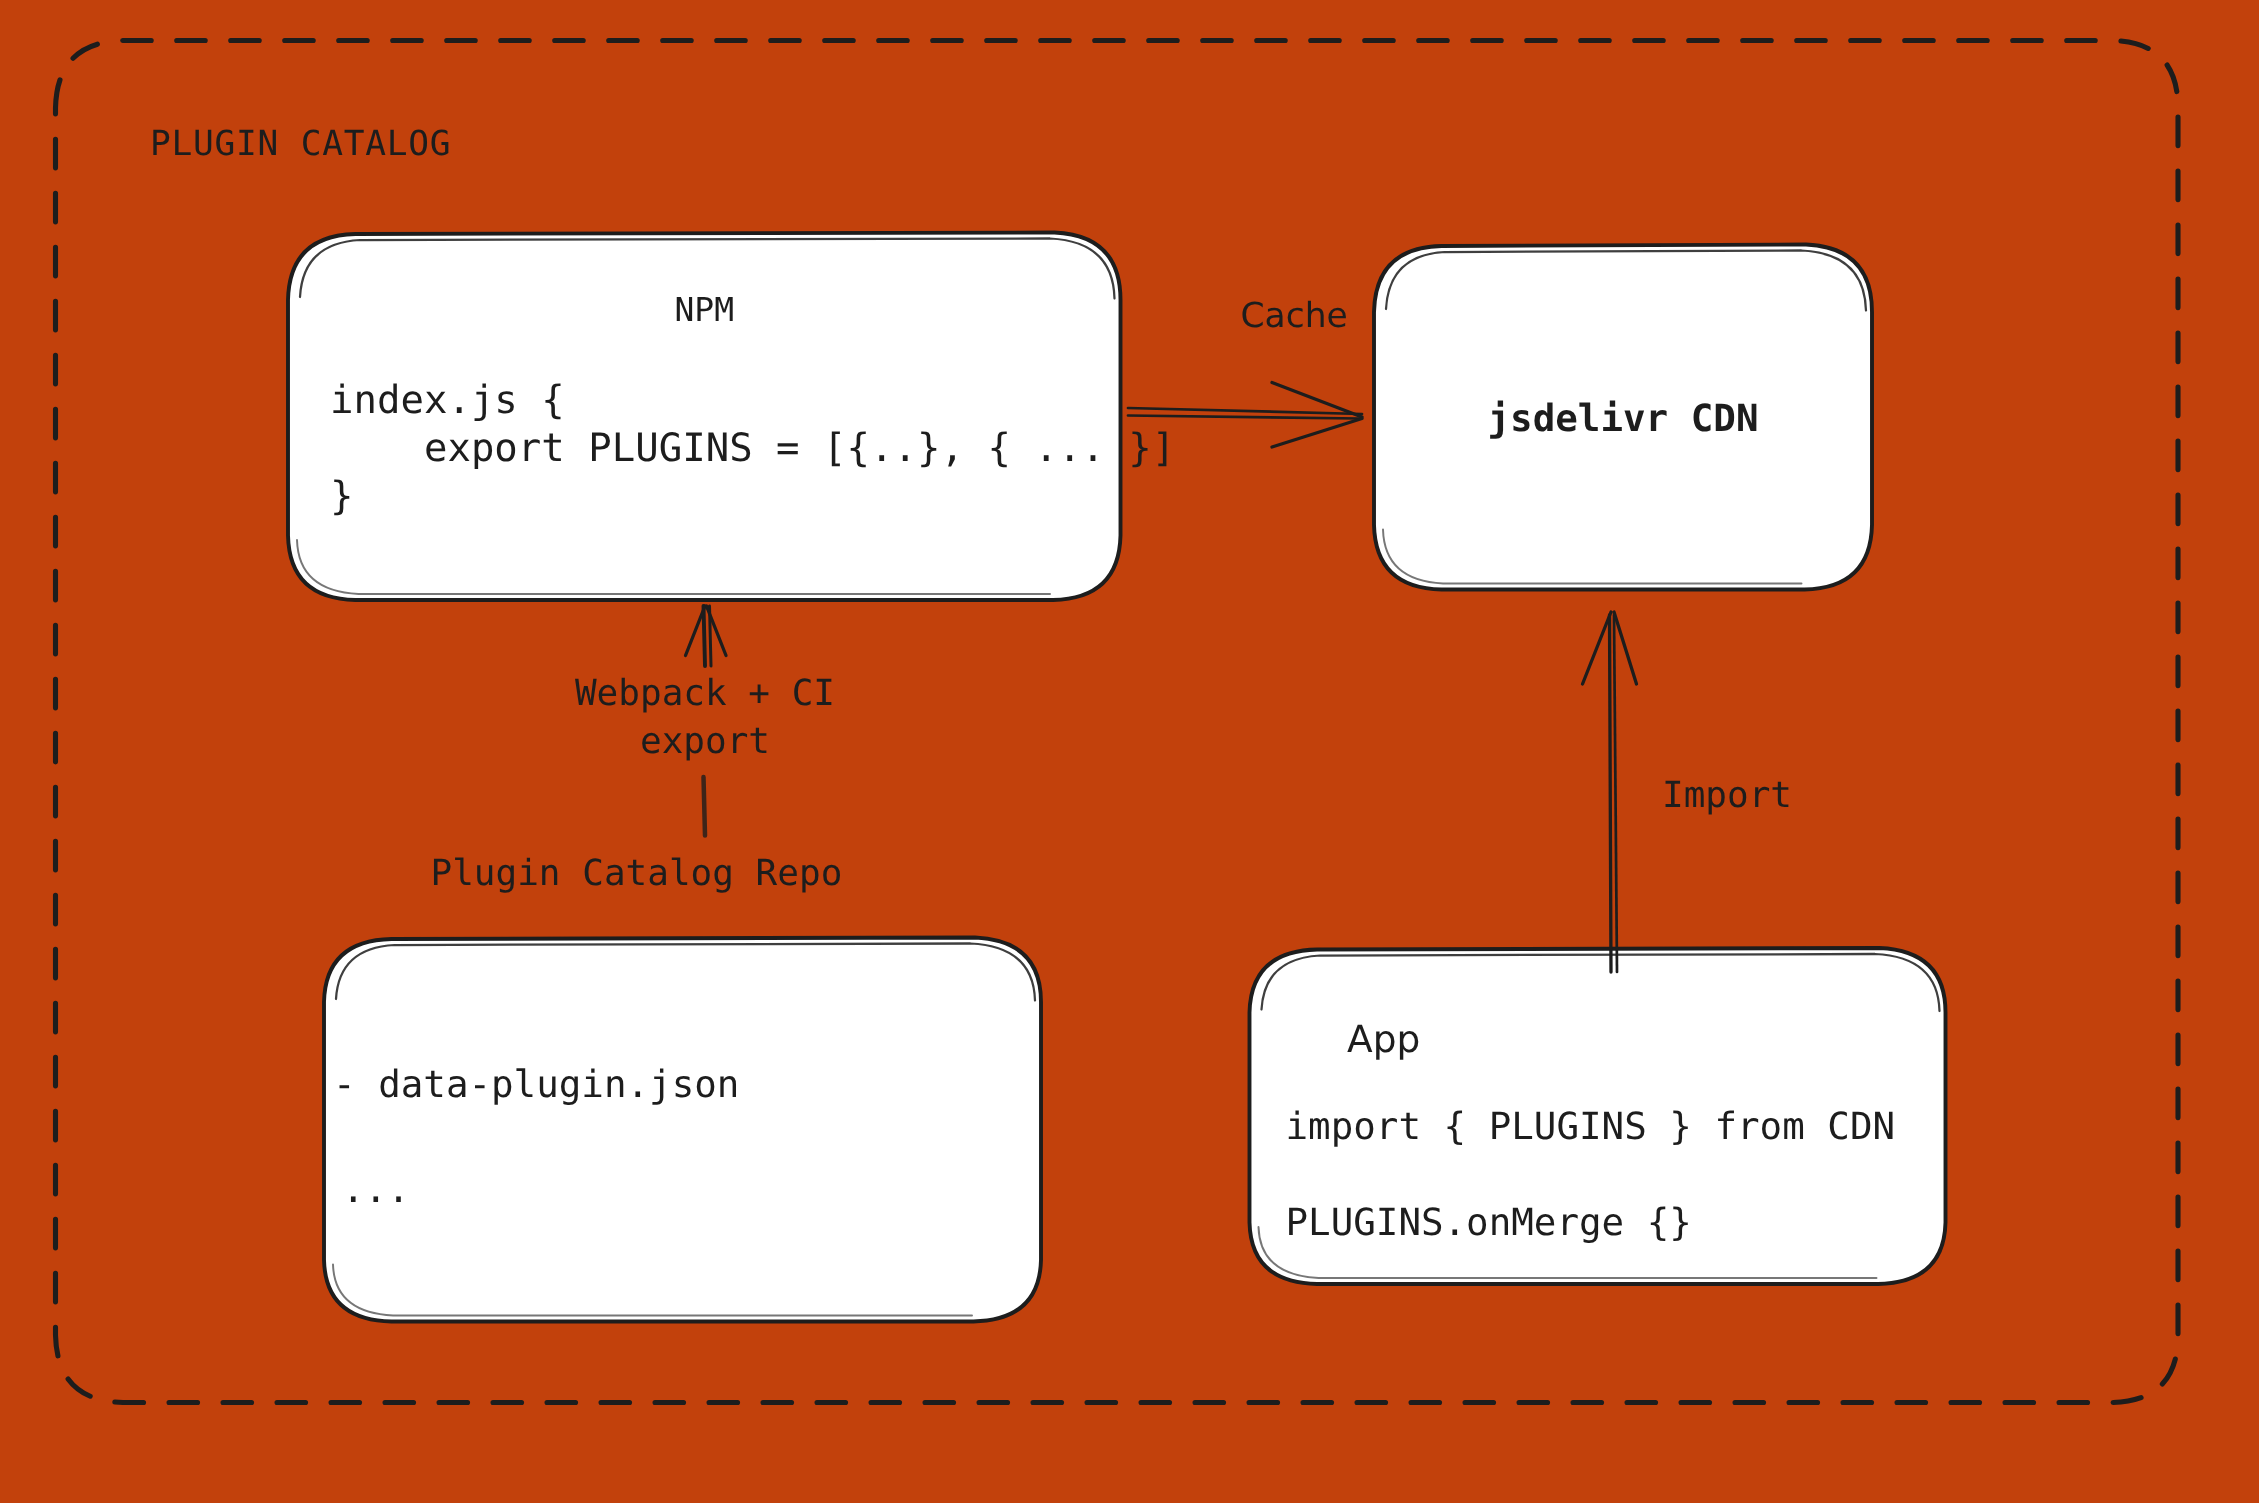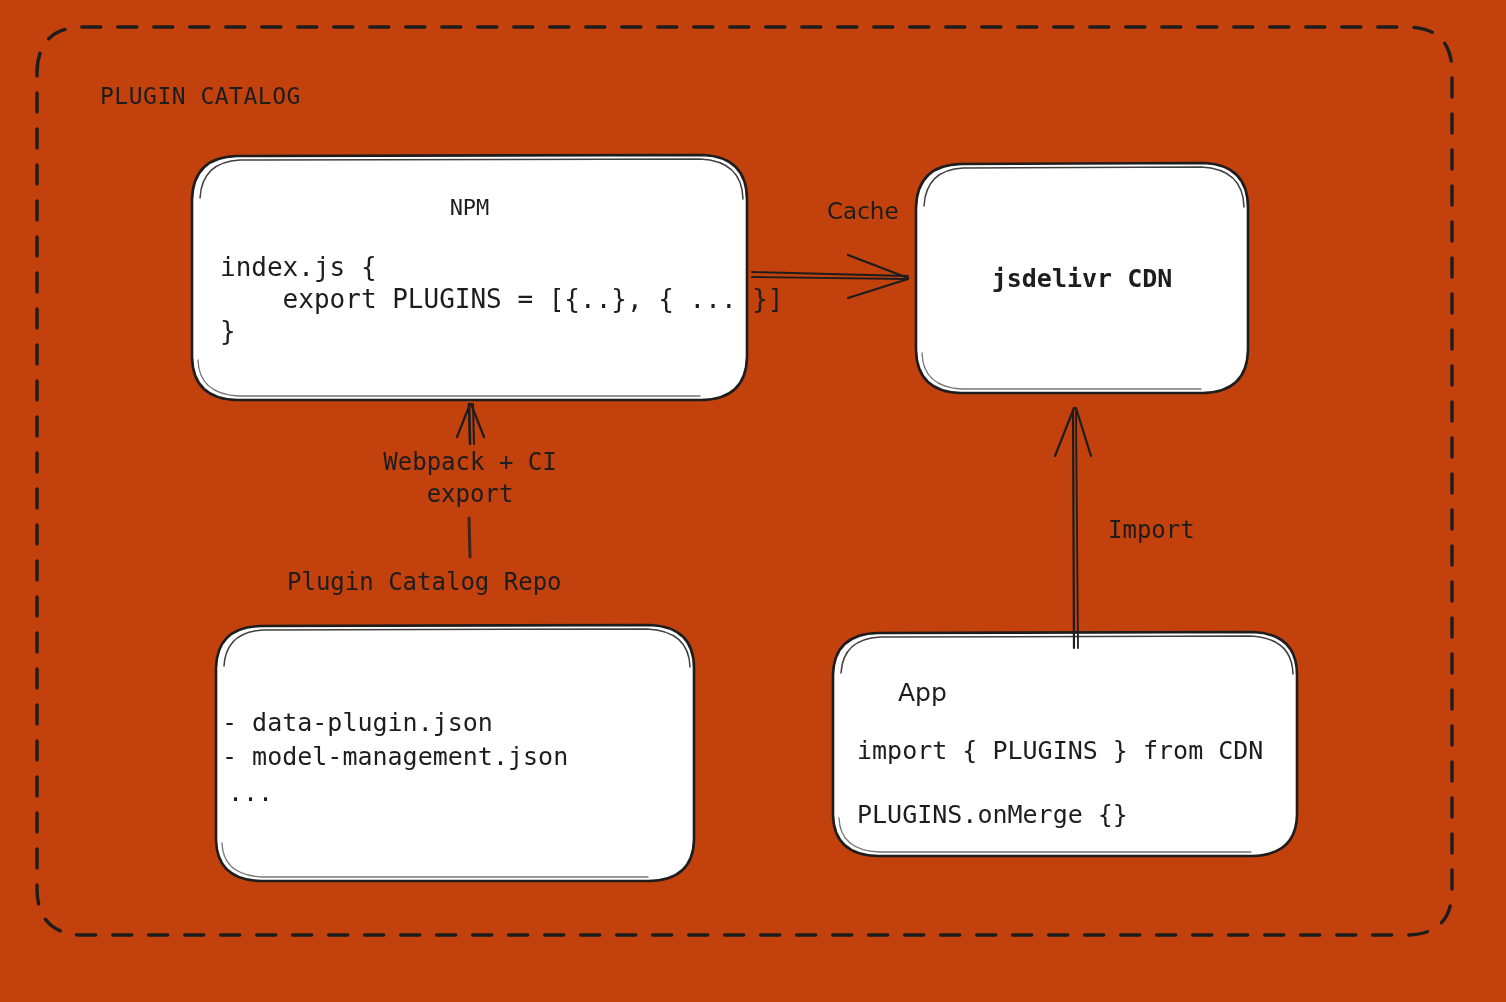--- a/index.html
+++ b/index.html
@@ -110,21 +110,20 @@
   <div class="lbl t-node center" style="left:916px; top:266px; width:332px;font-weight:bold;">jsdelivr CDN</div>
 
   <div class="lbl t-edge sans" style="left:788px; top:200px;">Cache</div>
 
   <div class="lbl t-caption center" style="left:340px; top:450px; width:260px;">Webpack + CI</div>
   <div class="lbl t-caption center" style="left:340px; top:482px; width:260px;">export</div>
 
   <div class="lbl t-caption" style="left:287px; top:570px;">Plugin Catalog Repo</div>
 
   <div class="lbl t-code-sm" style="left:222px; top:710px;">- data-plugin.json</div>
-  <div class="lbl t-code-sm" style="left:222px; top:744px;">- model-management.json</div>
   <div class="lbl t-code-sm" style="left:228px; top:780px;">...</div>
 
   <div class="lbl t-node sans" style="left:859px; top:680px;">App</div>
   <div class="lbl t-code-sm" style="left:857px; top:738px;">import { PLUGINS } from CDN</div>
   <div class="lbl t-code-sm" style="left:857px; top:802px;">PLUGINS.onMerge {}</div>
 
   <div class="lbl t-caption" style="left:1108px; top:518px;">Import</div>
 
 </div>
 

